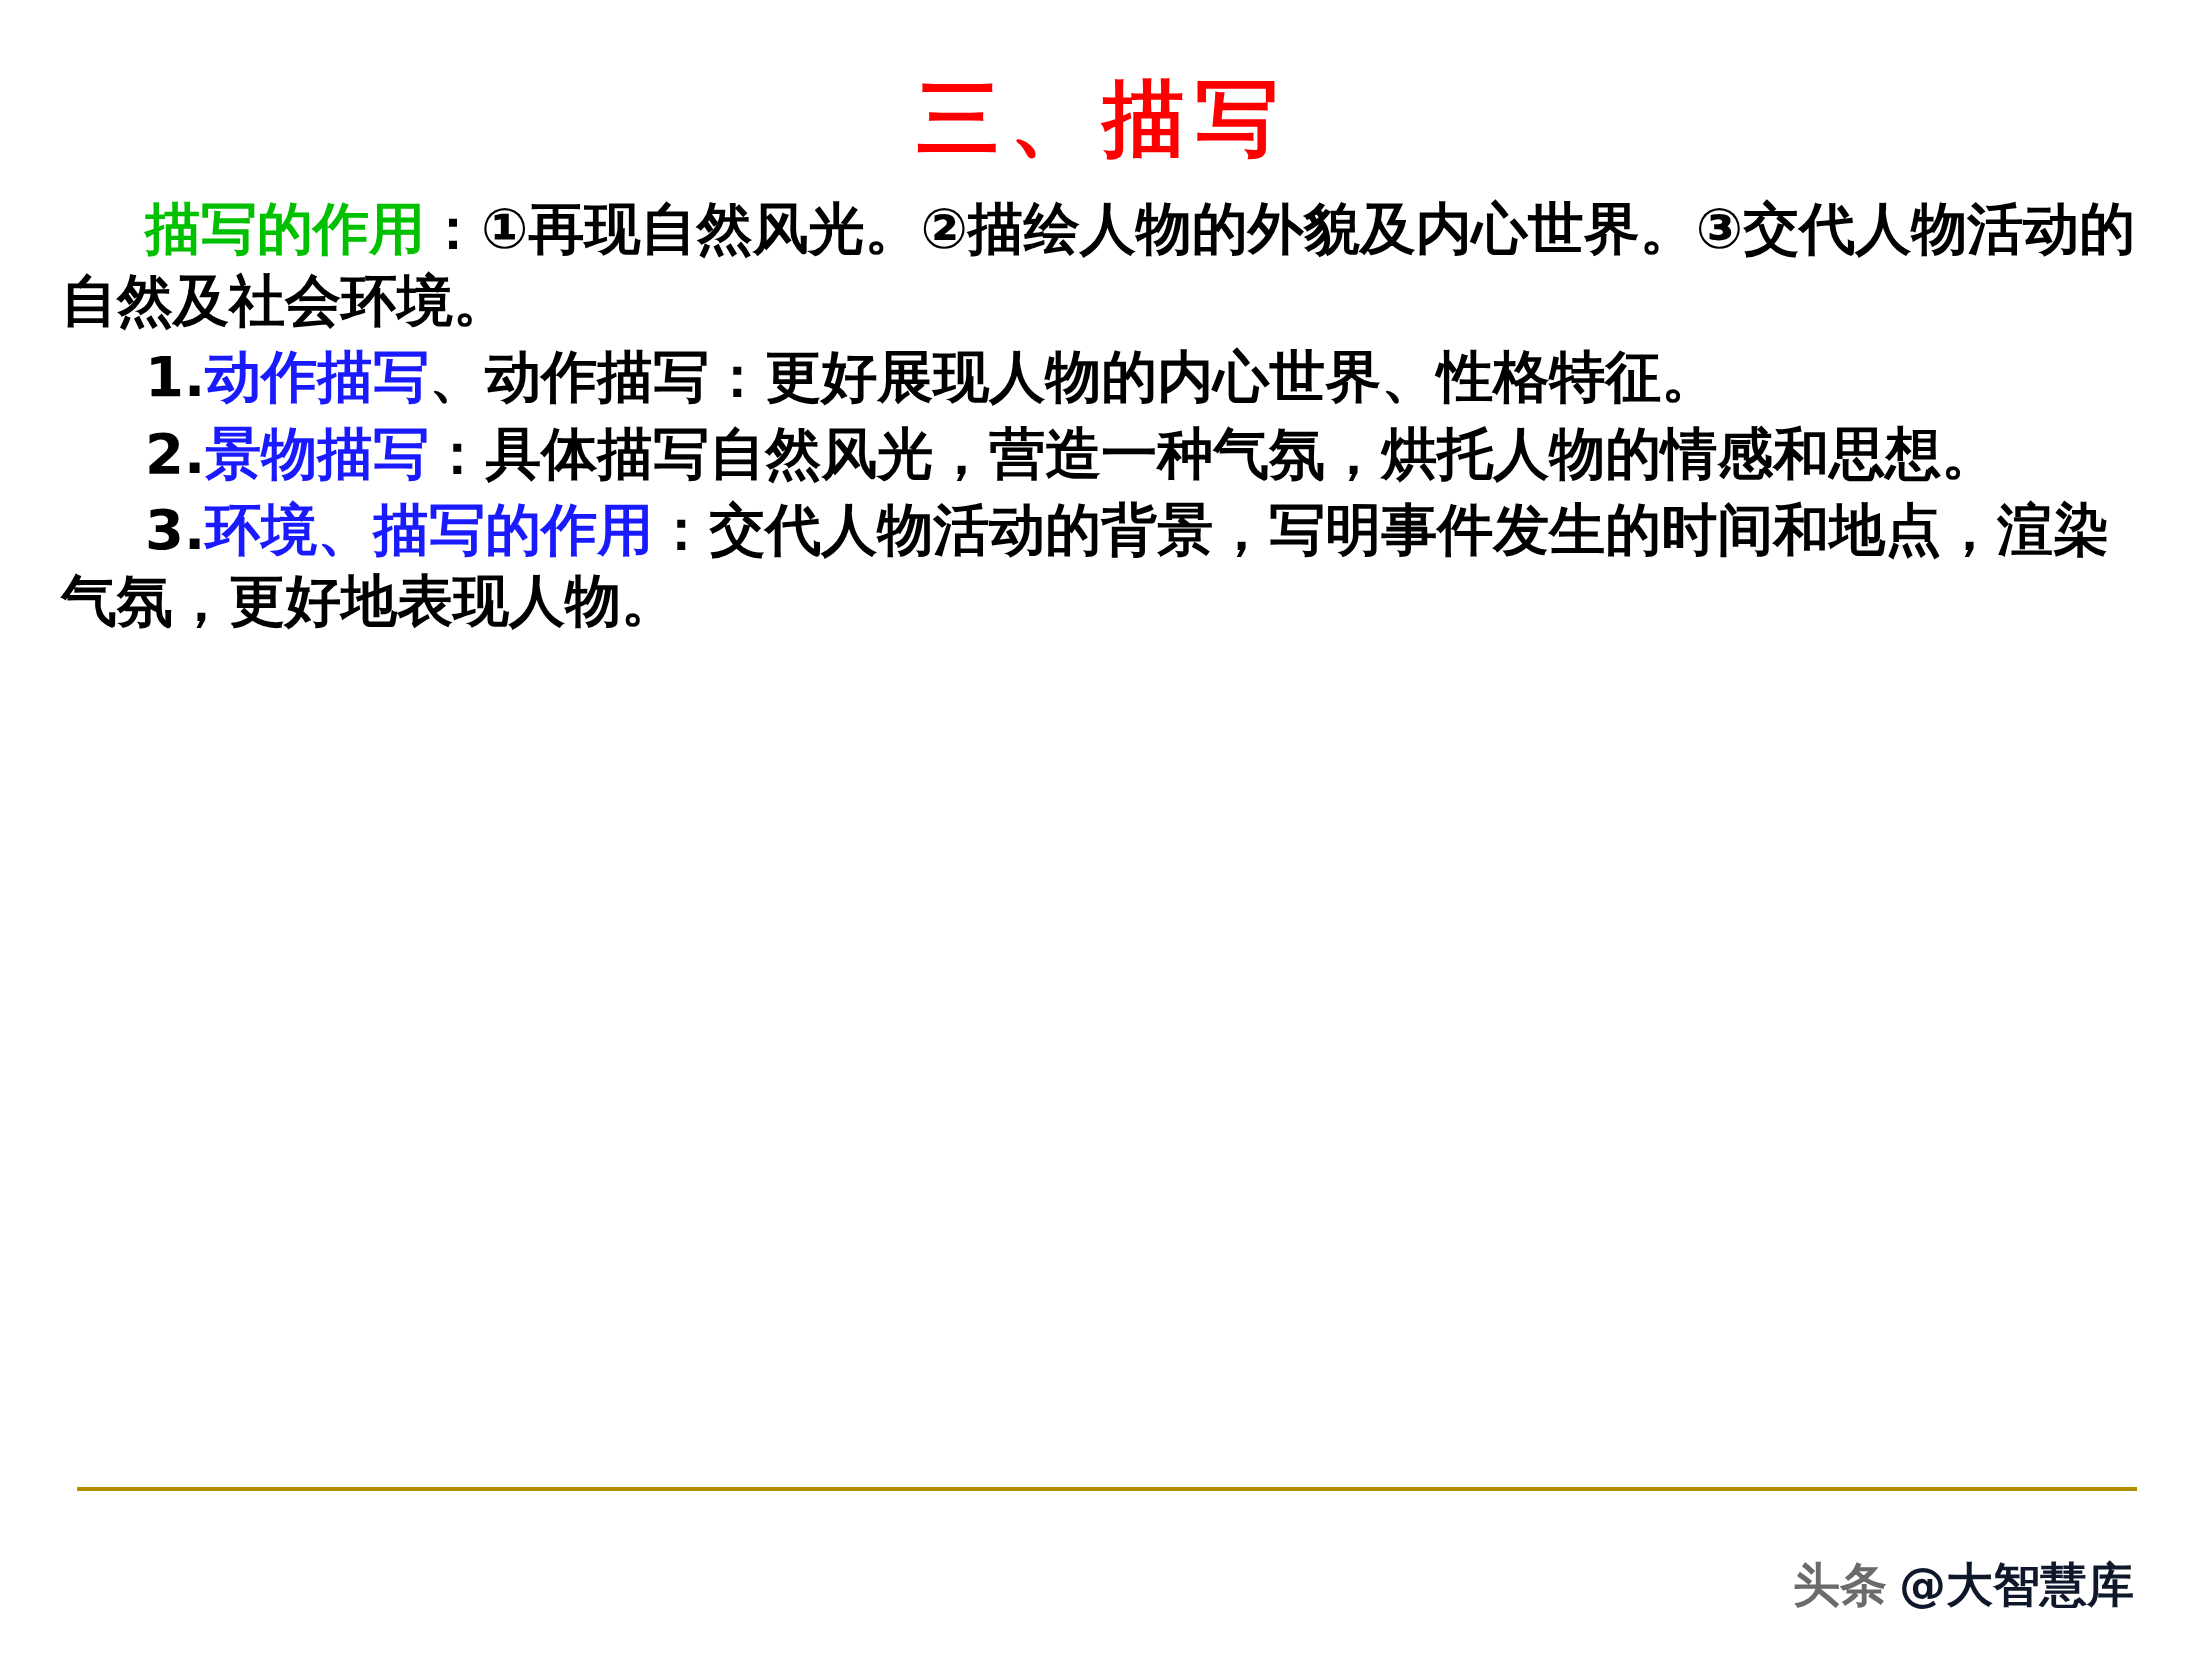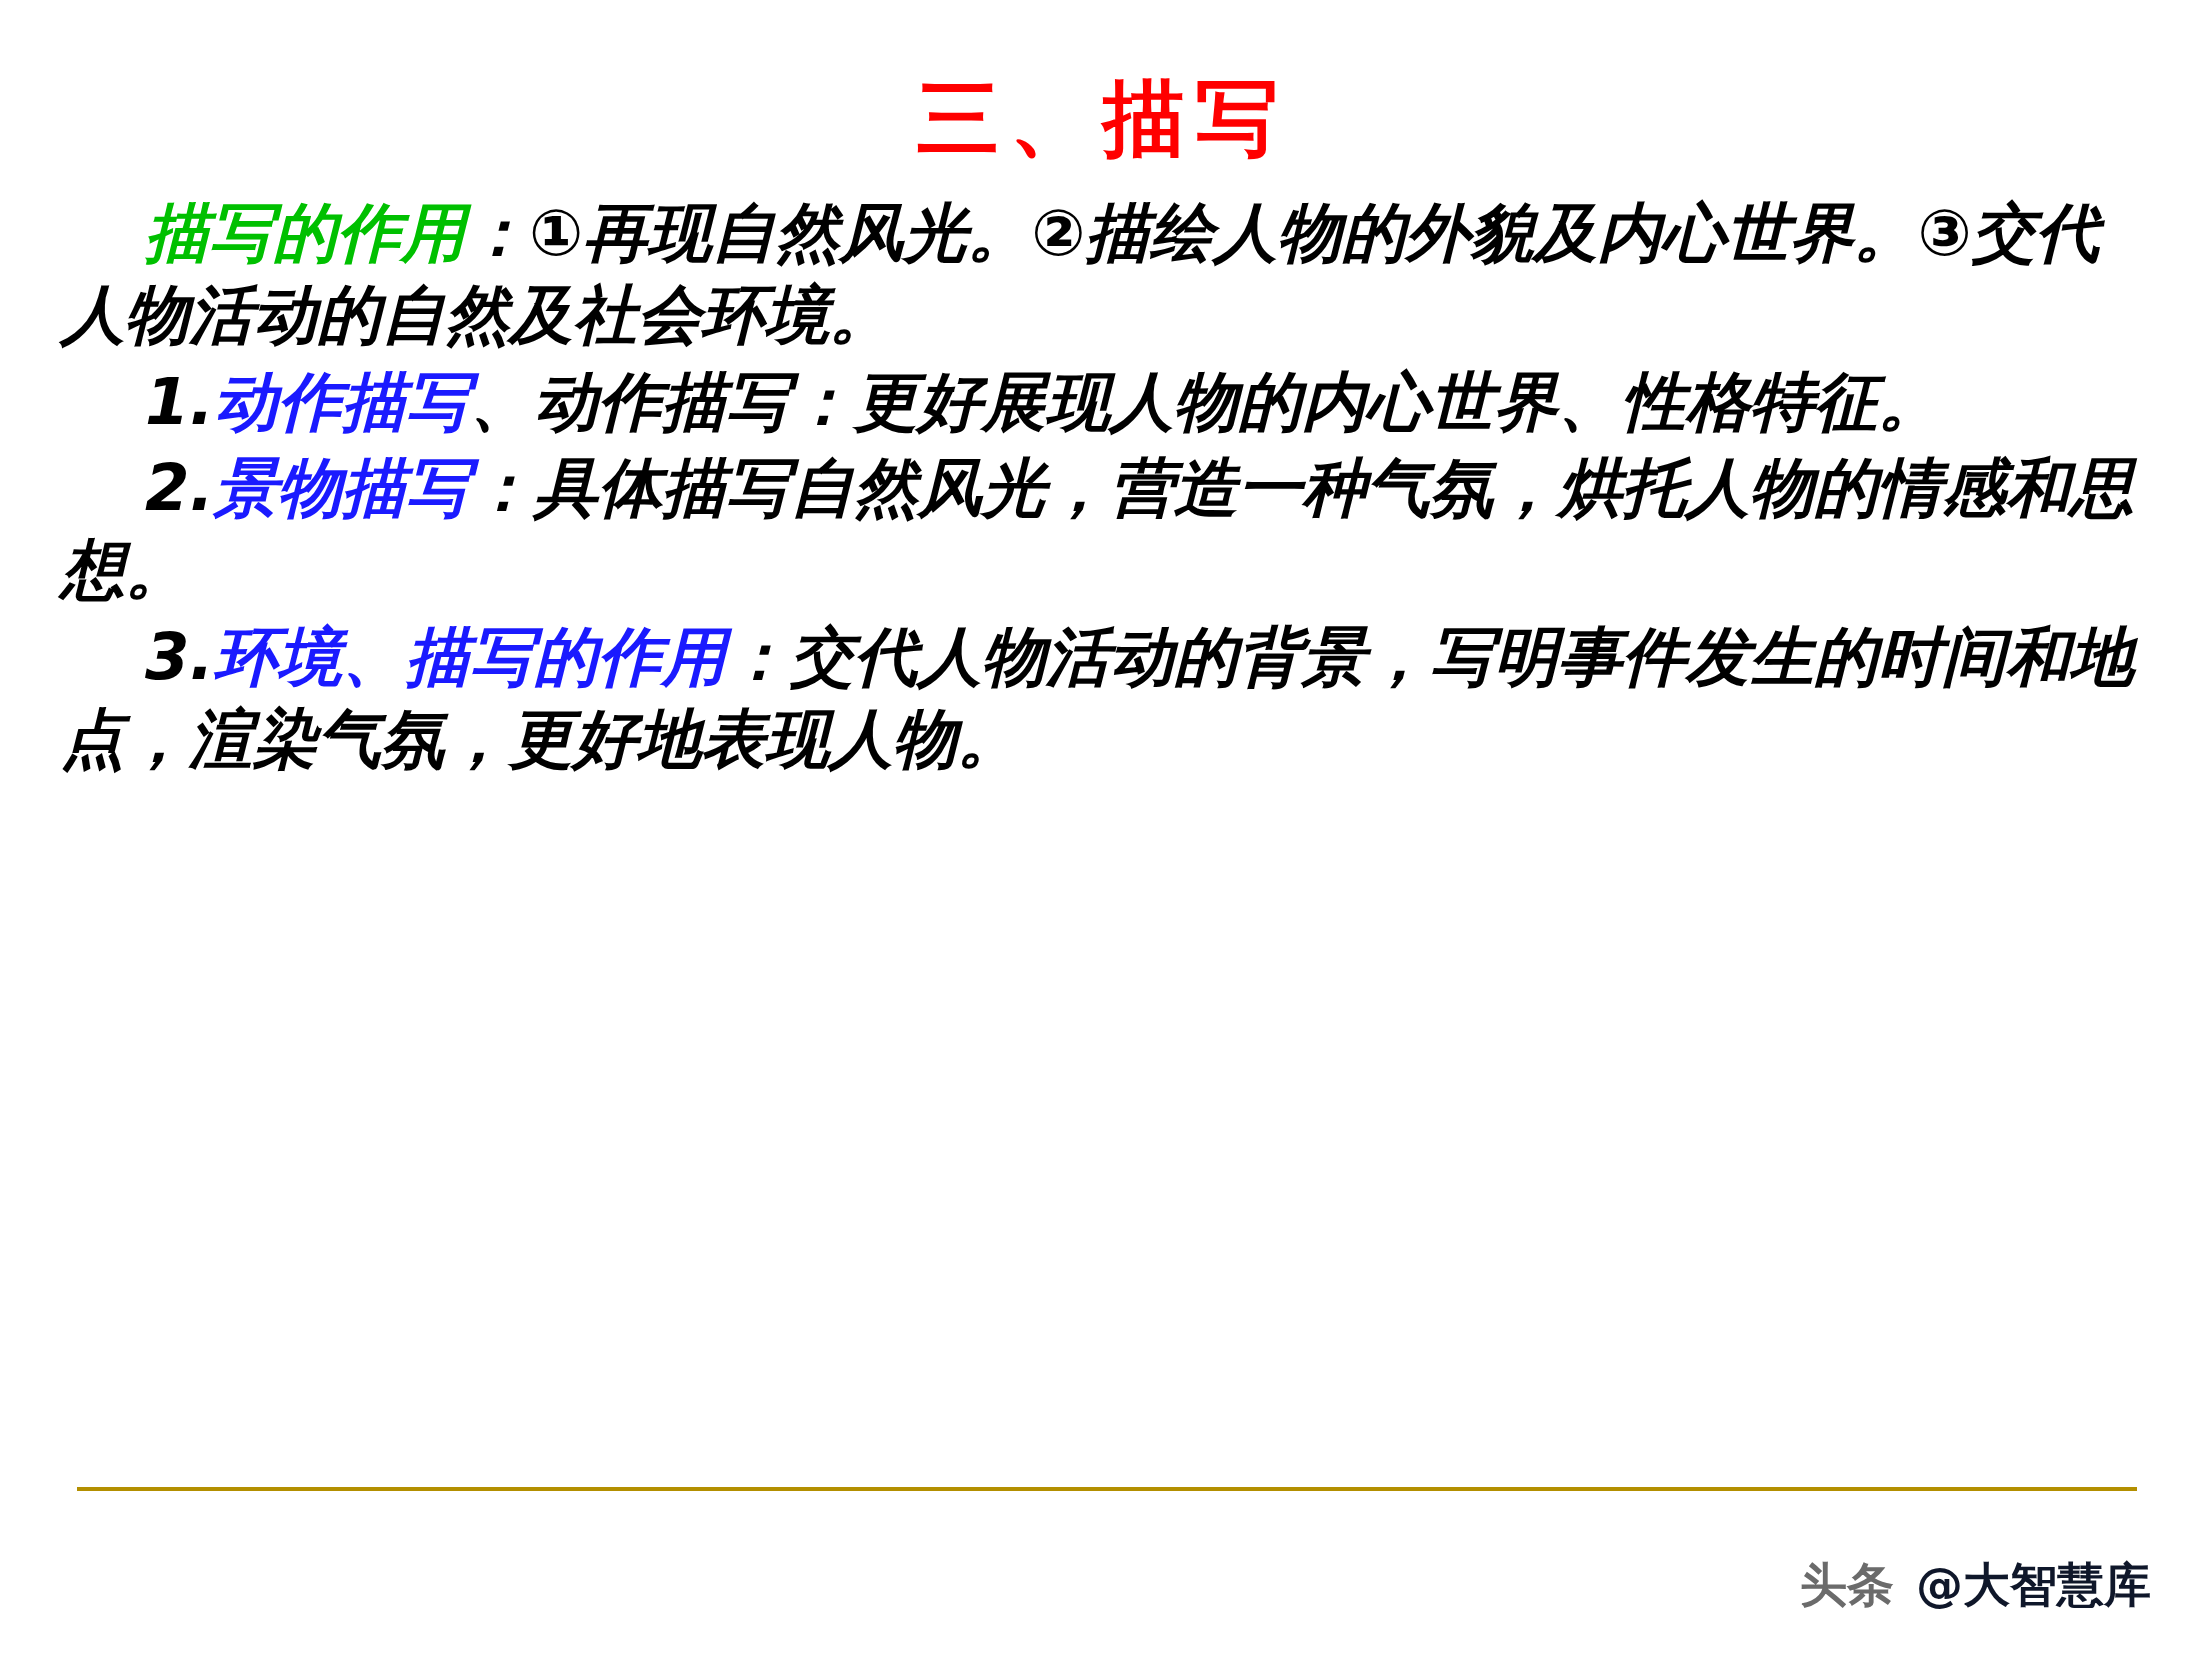--- a/index.html
+++ b/index.html
@@ -27,27 +27,26 @@
     font-weight: 700;
     letter-spacing: 0.12em;
     margin: 73px 0 0 0;
     line-height: 1.1;
   }
   .body-block {
     margin: 29px 0 0 0;
     padding: 0 69px 0 61px;
   }
   p.para {
-    font-size: 64px;
+    font-size: 56px;
     font-weight: 700;
     line-height: 1.28;
     margin: 0 0 4.6px 0;
     text-indent: 0;
     word-break: break-all;
-    font-style: italic;
   }
   p.indent {
     text-indent: 84px;
   }
   .green {
     color: #00c000;
   }
   .blue {
     color: #1a1aff;
   }
@@ -57,25 +56,25 @@
   .strike-line {
     position: absolute;
     left: 77px;
     width: 2060px;
     height: 3.8px;
     background: #b38f00;
     top: 1487px;
   }
   .watermark {
     position: absolute;
-    right: 54px;
+    right: 71px;
     bottom: 37px;
     display: flex;
     align-items: center;
-    gap: 22px;
+    gap: 12px;
     font-size: 47px;
     color: #4a4a4a;
     font-weight: 700;
     text-align: right;
   }
   .watermark .wm-brand {
     color: #6b6b6b;
     font-weight: 700;
   }
   .watermark .wm-name {

